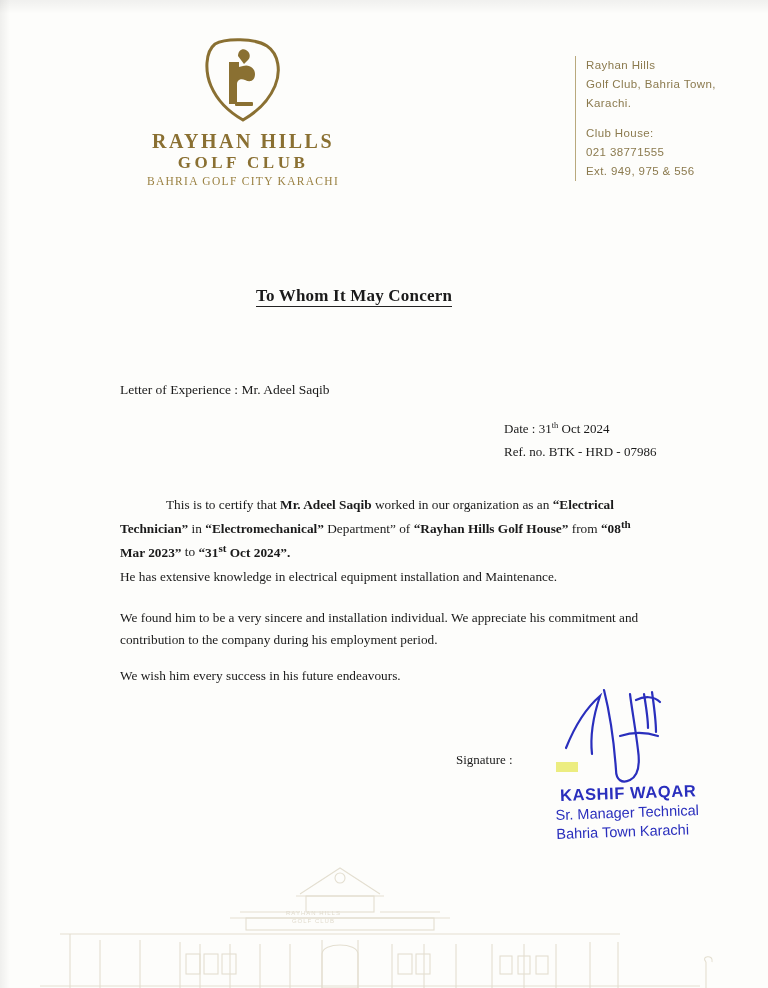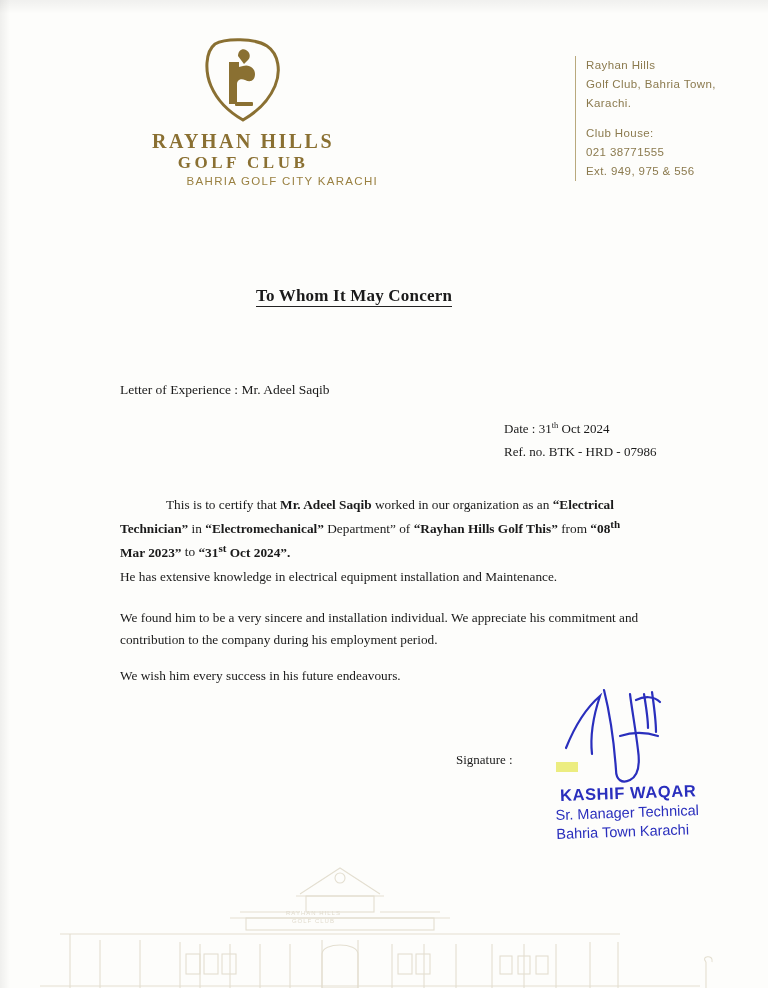--- a/index.html
+++ b/index.html
@@ -59,26 +59,25 @@
   }
   .logo-sub {
     font-family: "Liberation Serif", serif;
     color: #8a7032;
     font-size: 17px;
     letter-spacing: 3.5px;
     font-weight: 700;
     line-height: 1.2;
   }
   .logo-tag {
-    font-family: Liberation Sans, sans-serif;
+    font-family: Liberation Serif, serif;
     color: #9a8142;
     font-size: 11.5px;
     letter-spacing: 1.3px;
     margin-top: 2px;
-    text-align: right;
   }
 
   .contact-block {
     position: absolute;
     left: 575px;
     top: 22px;
     width: 180px;
     border-left: 1px solid #b9a97d;
     padding-left: 10px;
     color: #8b7a4e;
@@ -266,21 +265,21 @@
   <div class="subject">Letter of Experience : Mr. Adeel Saqib</div>
 
   <div class="meta">
     <div>
       <span>Date : 31</span><sup>th</sup><span> Oct 2024</span>
     </div>
     <div>Ref. no. BTK - HRD - 07986</div>
   </div>
 
   <div class="para p1">
-    <span>This is to certify that </span><b>Mr. Adeel Saqib</b><span> worked in our organization as an </span><b>“Electrical Technician”</b><span> in </span><b>“Electromechanical”</b><span> Department” of </span><b>“Rayhan Hills Golf This”</b><span> from </span><b><span>“08</span><sup>th</sup><span> Mar 2023”</span></b><span> to </span><b><span>“31</span><sup>st</sup><span> Oct 2024”.</span></b>
+    <span>This is to certify that </span><b>Mr. Adeel Saqib</b><span> worked in our organization as an </span><b>“Electrical Technician”</b><span> in </span><b>“Electromechanical”</b><span> Department” of </span><b>“Rayhan Hills Golf House”</b><span> from </span><b><span>“08</span><sup>th</sup><span> Mar 2023”</span></b><span> to </span><b><span>“31</span><sup>st</sup><span> Oct 2024”.</span></b>
   </div>
 
   <div class="para p2">He has extensive knowledge in electrical equipment installation and Maintenance.</div>
   <div class="para p3">We found him to be a very sincere and installation individual. We appreciate his commitment and contribution to the company during his employment period.</div>
   <div class="para p4">We wish him every success in his future endeavours.</div>
 
   <div class="signature-label">Signature :</div>
 
   <div class="highlight"></div>
 

